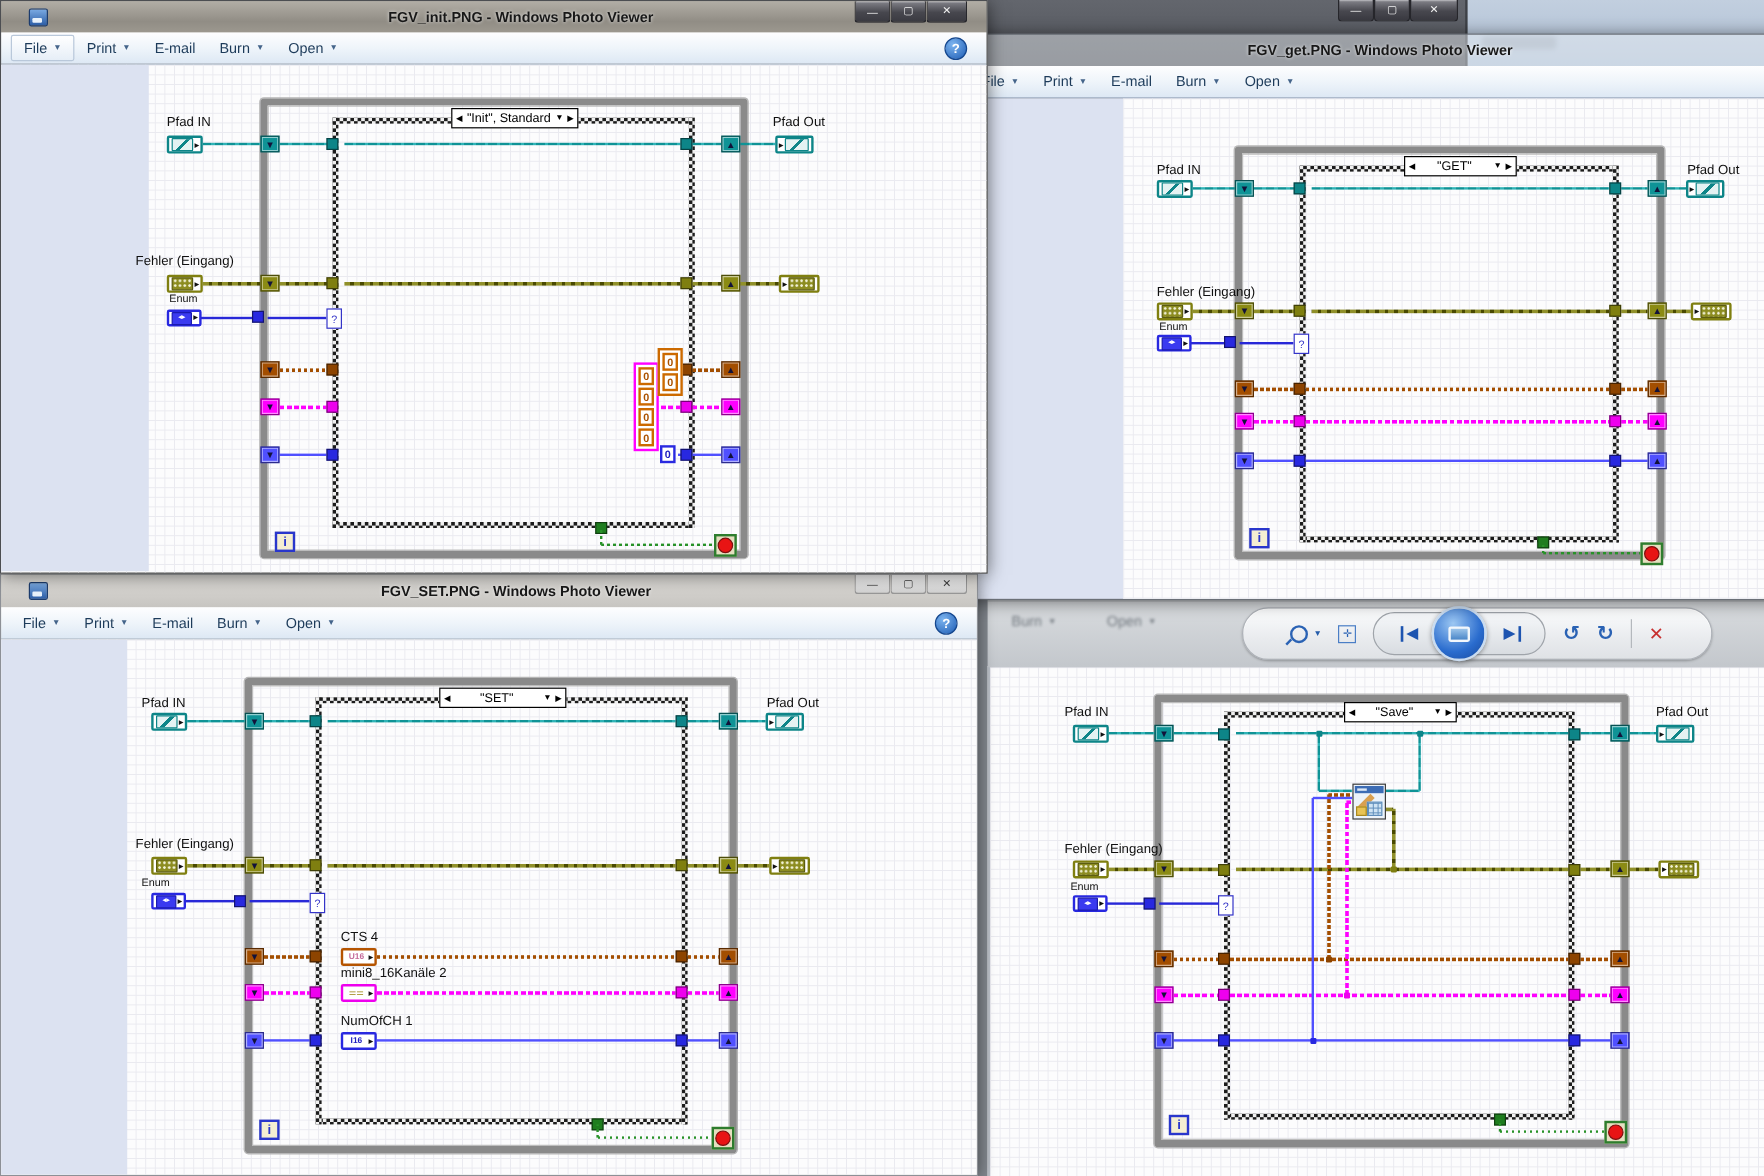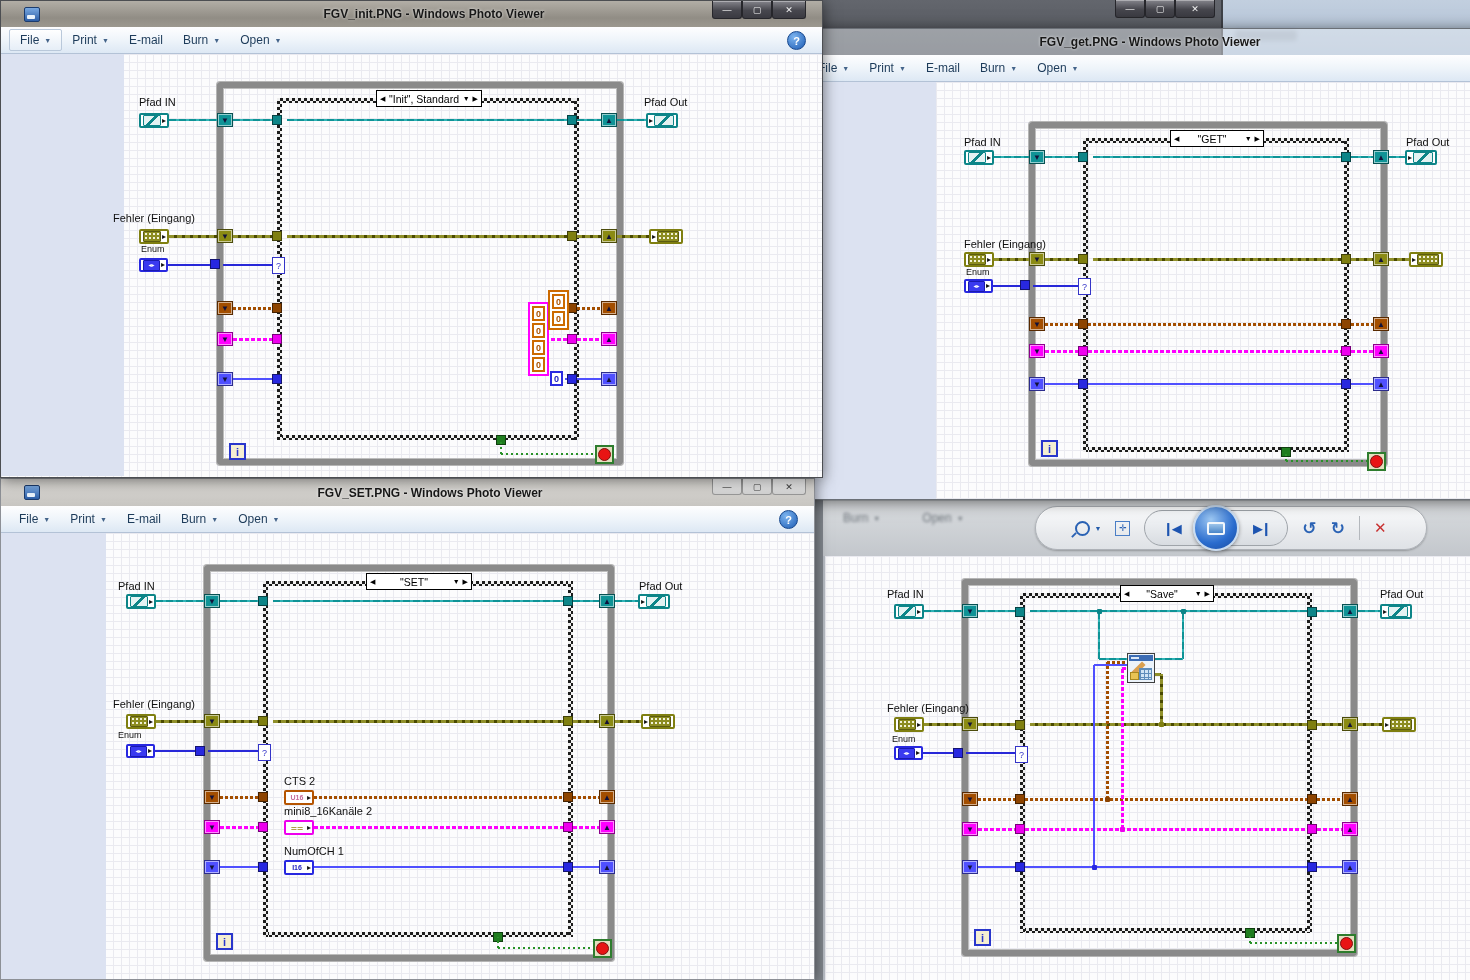--- a/index.html
+++ b/index.html
@@ -402,21 +402,21 @@
         <div class="sel" style="left: 365px; top: 40px; width: 104px;">
           <span class="sarr">◀</span>
           <span class="stxt">"SET"</span>
           <span class="sarr">▼</span>
           <span class="sarr" style="padding-left:0;">▶</span>
         </div>
         <div class="lvlab" style="left: 117px; top: 47px;">Pfad IN</div>
         <div class="lvlab" style="left: 112px; top: 165px;">Fehler (Eingang)</div>
         <div class="lvlab" style="left: 117px; top: 197px; font-size: 9px;">Enum</div>
         <div class="lvlab" style="left: 638px; top: 47px;">Pfad Out</div>
-        <div class="lvlab" style="left: 283px; top: 242px;">CTS 2</div>
+        <div class="lvlab" style="left: 283px; top: 242px;">CTS 4</div>
         <div class="lvlab" style="left: 283px; top: 272px;">mini8_16Kanäle 2</div>
         <div class="lvlab" style="left: 283px; top: 312px;">NumOfCH 1</div>
         <div class="wire" style="left: 155px; top: 67px; width: 48px; height: 2px; background: repeating-linear-gradient(90deg, rgb(15, 147, 150) 0px, rgb(15, 147, 150) 7px, rgb(47, 179, 182) 7px, rgb(47, 179, 182) 10px);"></div>
         <div class="wire" style="left: 219px; top: 67px; width: 43px; height: 2px; background: repeating-linear-gradient(90deg, rgb(15, 147, 150) 0px, rgb(15, 147, 150) 7px, rgb(47, 179, 182) 7px, rgb(47, 179, 182) 10px);"></div>
         <div class="wire" style="left: 272px; top: 67px; width: 290px; height: 2px; background: repeating-linear-gradient(90deg, rgb(15, 147, 150) 0px, rgb(15, 147, 150) 7px, rgb(47, 179, 182) 7px, rgb(47, 179, 182) 10px);"></div>
         <div class="wire" style="left: 572px; top: 67px; width: 26px; height: 2px; background: repeating-linear-gradient(90deg, rgb(15, 147, 150) 0px, rgb(15, 147, 150) 7px, rgb(47, 179, 182) 7px, rgb(47, 179, 182) 10px);"></div>
         <div class="wire" style="left: 614px; top: 67px; width: 23px; height: 2px; background: repeating-linear-gradient(90deg, rgb(15, 147, 150) 0px, rgb(15, 147, 150) 7px, rgb(47, 179, 182) 7px, rgb(47, 179, 182) 10px);"></div>
         <div class="wire" style="left: 155px; top: 186.5px; width: 48px; height: 3px; background: repeating-linear-gradient(90deg, rgb(144, 144, 42) 0px, rgb(144, 144, 42) 5px, rgb(74, 74, 0) 5px, rgb(74, 74, 0) 8px);"></div>
         <div class="wire" style="left: 219px; top: 186.5px; width: 43px; height: 3px; background: repeating-linear-gradient(90deg, rgb(144, 144, 42) 0px, rgb(144, 144, 42) 5px, rgb(74, 74, 0) 5px, rgb(74, 74, 0) 8px);"></div>
         <div class="wire" style="left: 272px; top: 186.5px; width: 290px; height: 3px; background: repeating-linear-gradient(90deg, rgb(144, 144, 42) 0px, rgb(144, 144, 42) 5px, rgb(74, 74, 0) 5px, rgb(74, 74, 0) 8px);"></div>

